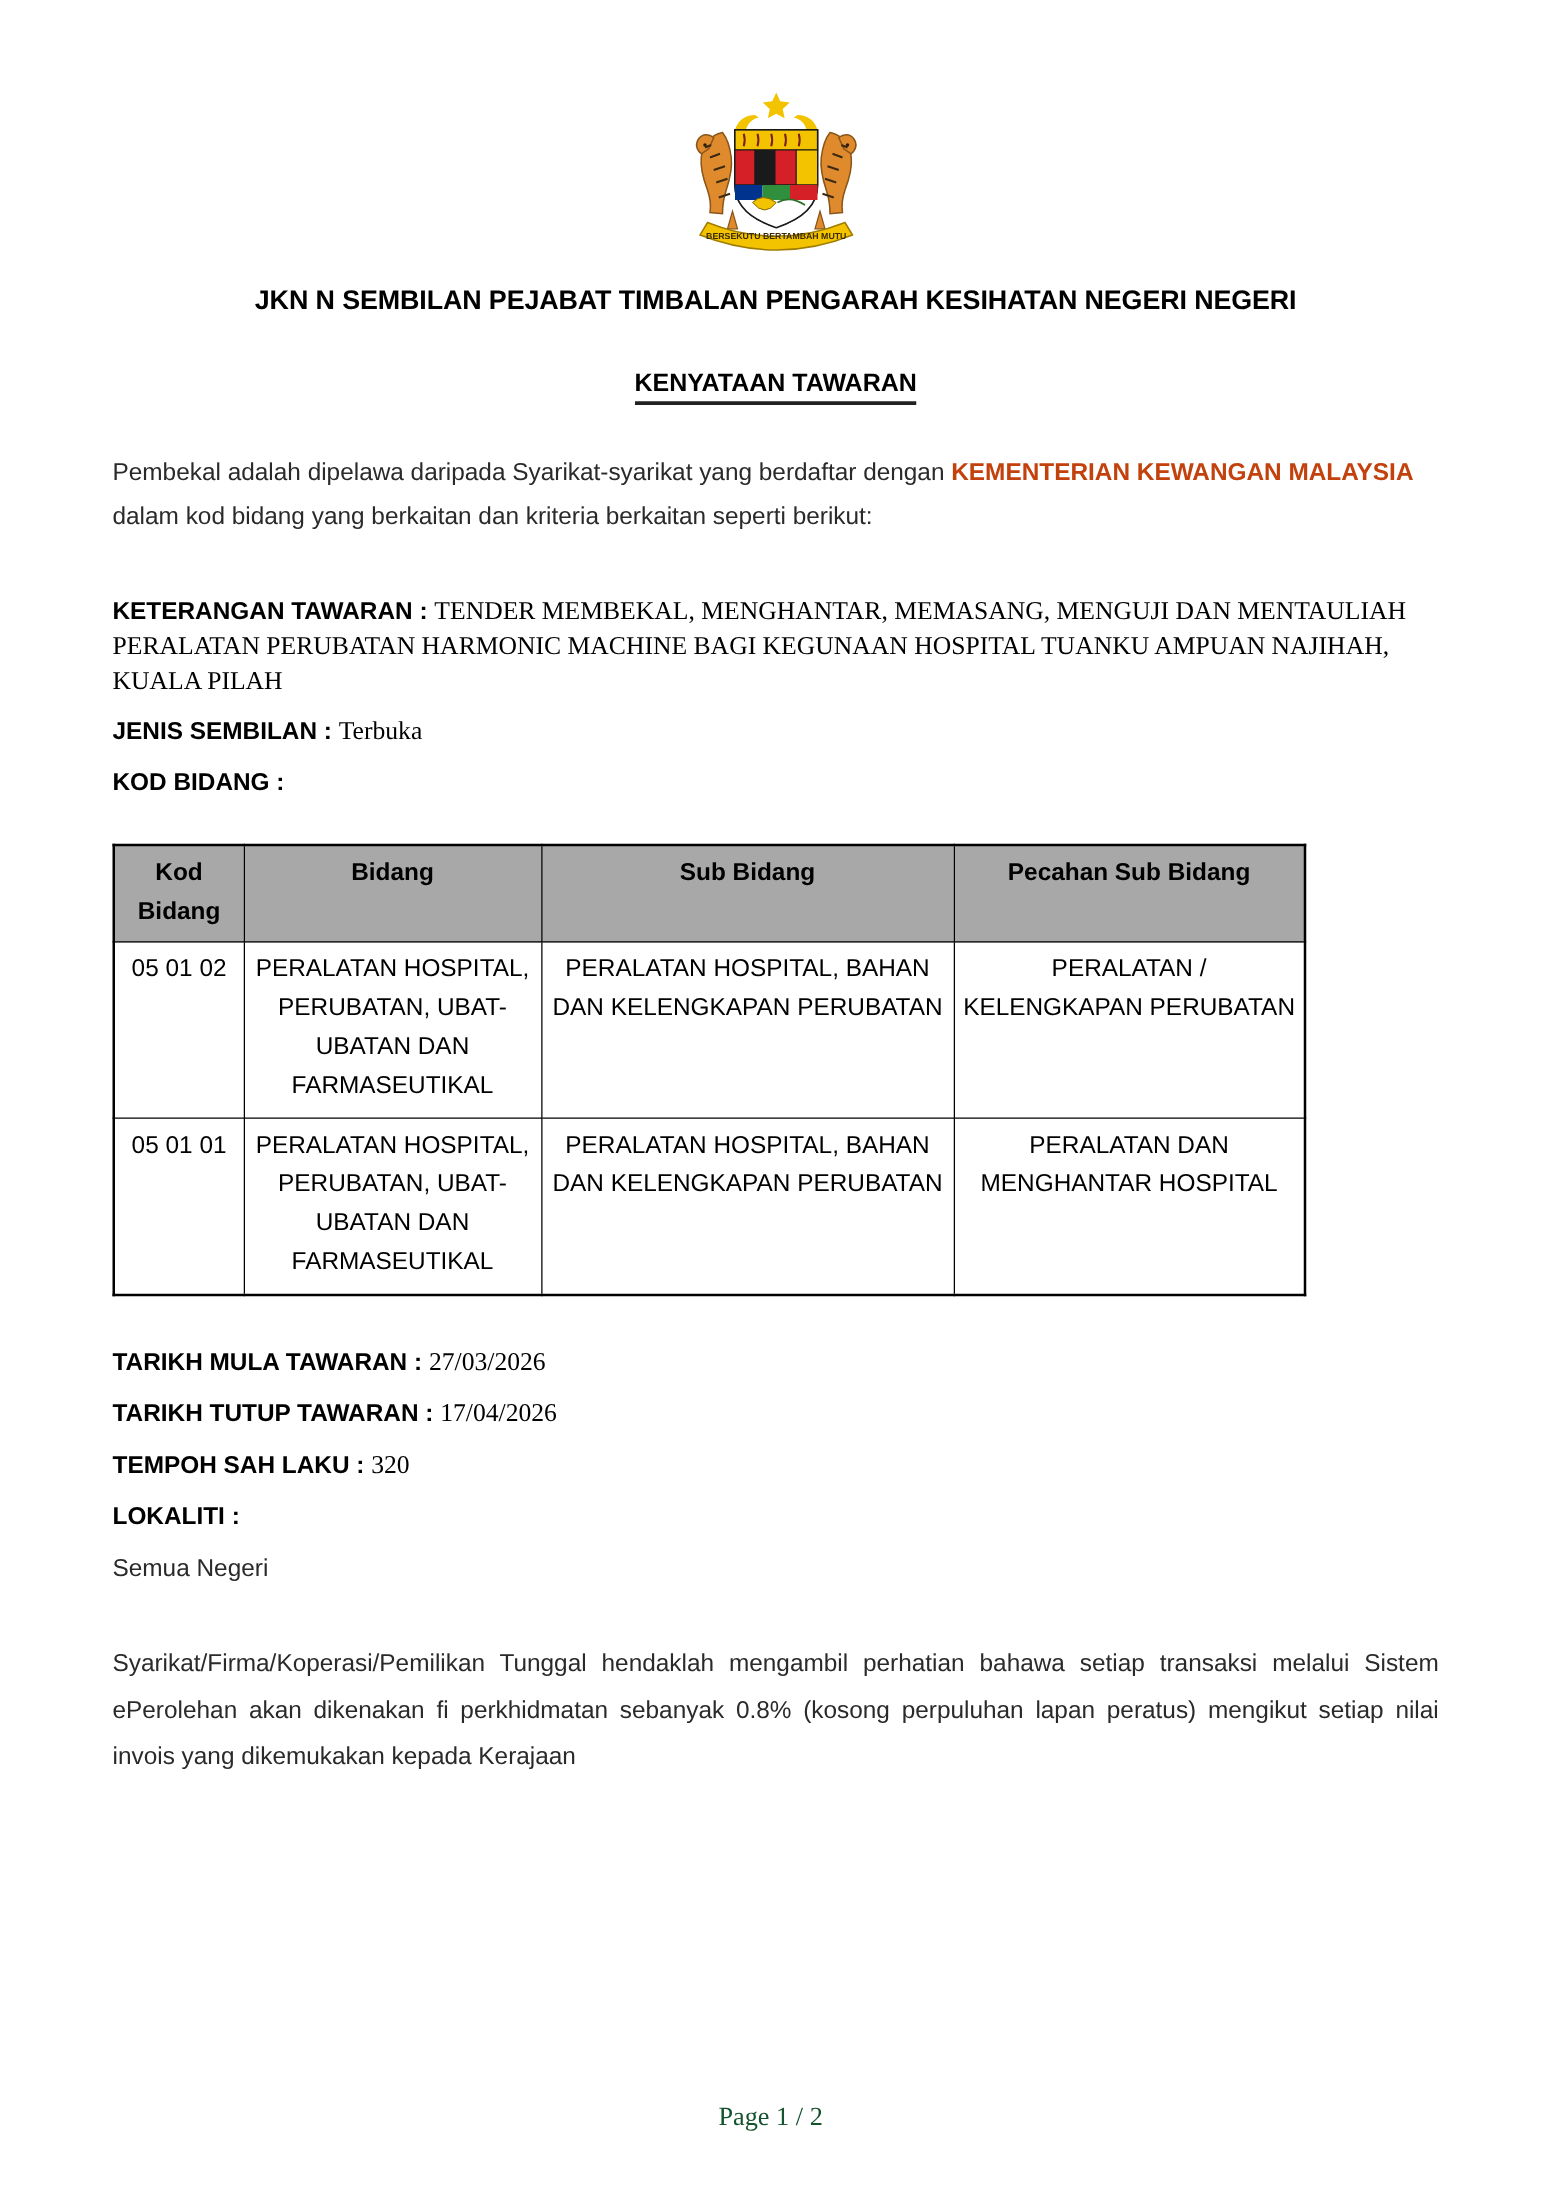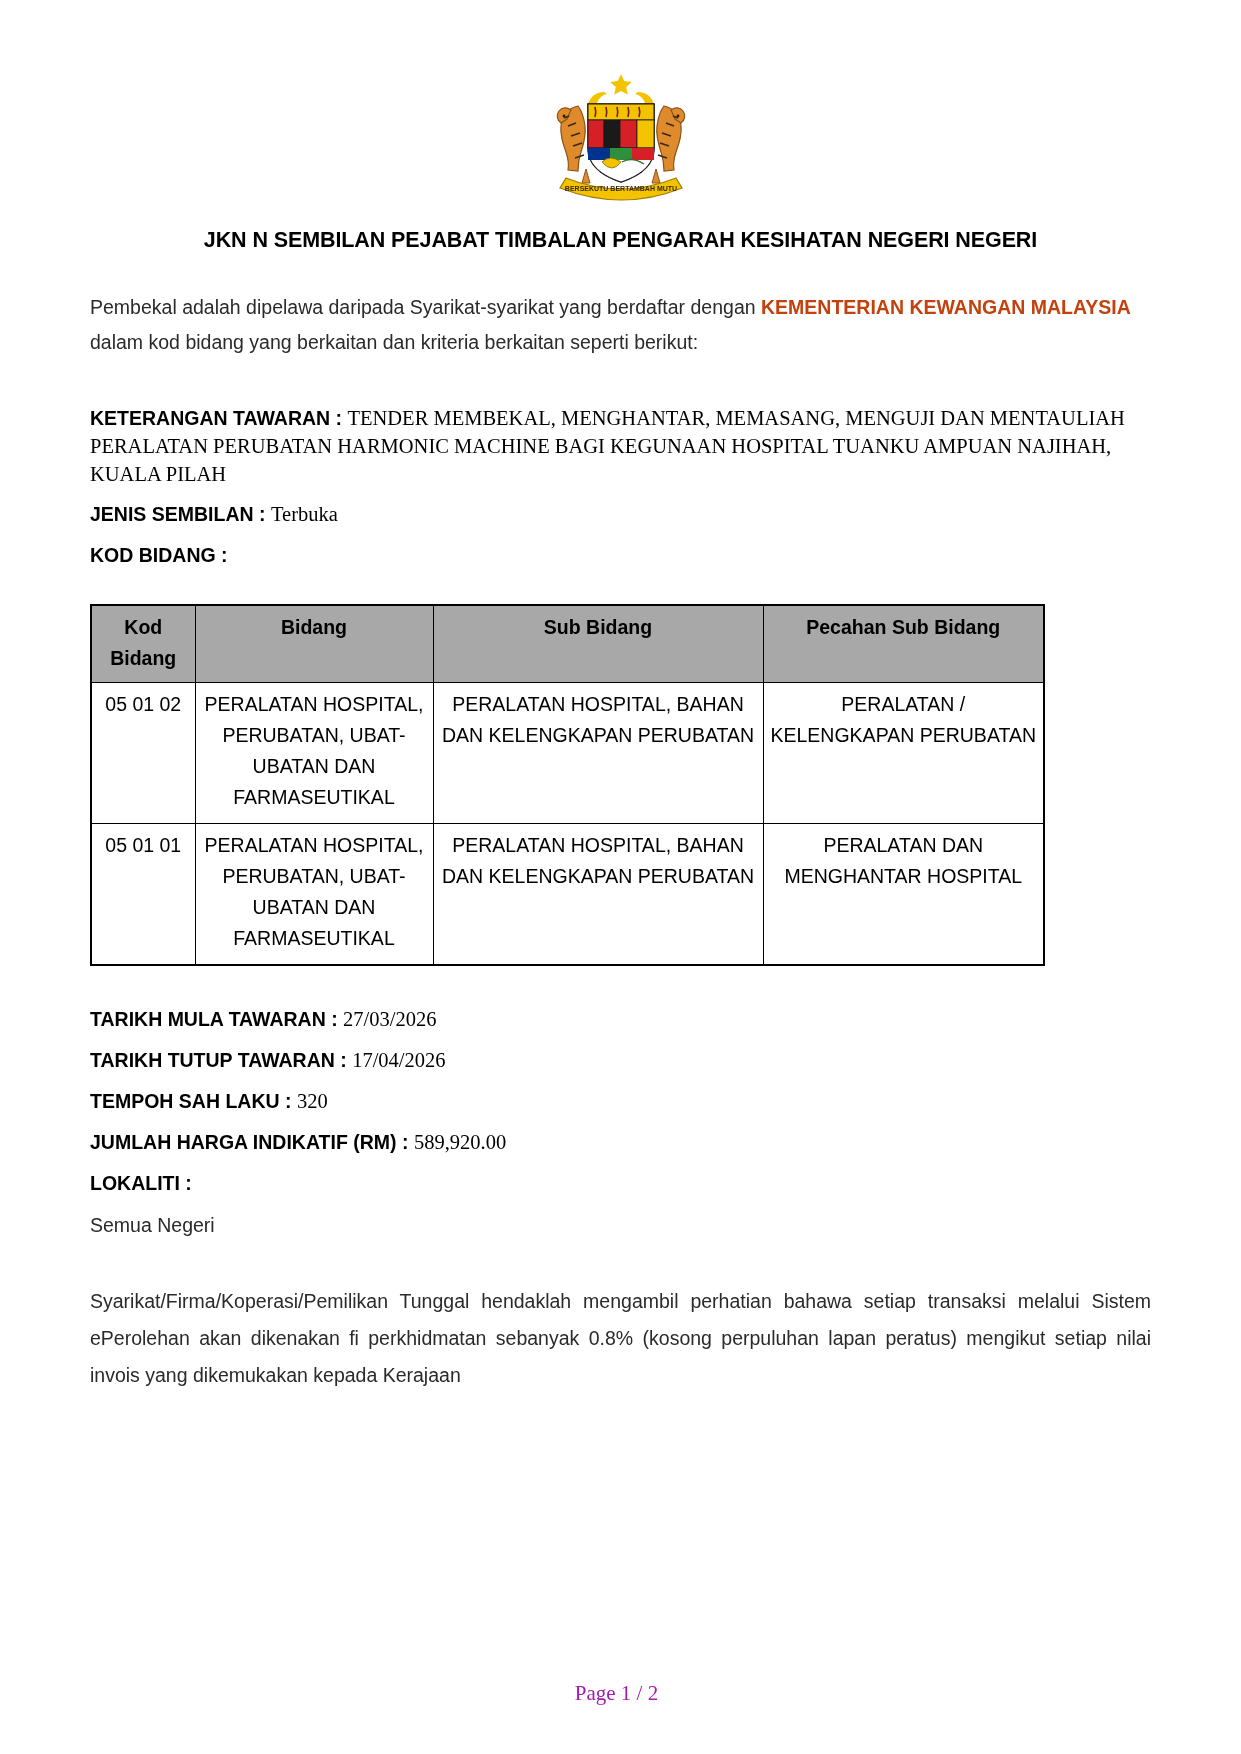--- a/index.html
+++ b/index.html
@@ -140,21 +140,21 @@
 
   
   .footer {
     position: absolute;
     left: 0;
     right: 8px;
     bottom: 48px;
     text-align: center;
     font-family: "Liberation Serif", serif;
     font-size: 21px;
-    color: #a21caf;
+    color: #14532d;
   }
 </style>
 </head>
 <body>
 
 <div class="page">
 
   <div class="crest-wrap">
     <div class="crest">
       <svg viewBox="0 0 210 140" width="210" height="140" xmlns="http://www.w3.org/2000/svg">
@@ -209,20 +209,23 @@
         <g>
           <path d="M50 112 q55 22 110 0 l6 10 q-60 24 -122 0 z" fill="#f3c300" stroke="#a07d00" stroke-width="1.2"></path>
           <text x="105" y="125" font-family="'Liberation Sans', sans-serif" font-size="7" font-weight="bold" fill="#3a2a00" text-anchor="middle">BERSEKUTU BERTAMBAH MUTU</text>
         </g>
       </svg>
     </div>
   </div>
 
   <div class="org-title">JKN N SEMBILAN PEJABAT TIMBALAN PENGARAH KESIHATAN NEGERI NEGERI</div>
 
+  <div class="doc-title-wrap">
+    <span class="doc-title">KENYATAAN TAWARAN</span>
+  </div>
 
   <div class="intro"><span>Pembekal adalah dipelawa daripada Syarikat-syarikat yang berdaftar dengan </span><b>KEMENTERIAN KEWANGAN MALAYSIA</b><span> dalam kod bidang yang berkaitan dan kriteria berkaitan seperti berikut:</span></div>
 
   <div class="fields-top">
     <div class="field keterangan"><span class="lbl">KETERANGAN TAWARAN :</span> <span class="val">TENDER MEMBEKAL, MENGHANTAR, MEMASANG, MENGUJI DAN MENTAULIAH PERALATAN PERUBATAN HARMONIC MACHINE BAGI KEGUNAAN HOSPITAL TUANKU AMPUAN NAJIHAH, KUALA PILAH</span></div>
     <div class="field"><span class="lbl">JENIS SEMBILAN :</span> <span class="val">Terbuka</span></div>
     <div class="field"><span class="lbl">KOD BIDANG :</span><span class="val"></span></div>
   </div>
 
   <table class="kod">
@@ -253,21 +256,20 @@
         <td>PERALATAN HOSPITAL, BAHAN DAN KELENGKAPAN PERUBATAN</td>
         <td>PERALATAN DAN MENGHANTAR HOSPITAL</td>
       </tr>
     </tbody>
   </table>
 
   <div class="fields-bottom">
     <div class="field"><span class="lbl">TARIKH MULA TAWARAN :</span> <span class="val">27/03/2026</span></div>
     <div class="field"><span class="lbl">TARIKH TUTUP TAWARAN :</span> <span class="val">17/04/2026</span></div>
     <div class="field"><span class="lbl">TEMPOH SAH LAKU :</span> <span class="val">320</span></div>
-    <div class="field"><span class="lbl">JUMLAH HARGA INDIKATIF (RM) :</span> <span class="val">589,920.00</span></div>
     <div class="field"><span class="lbl">LOKALITI :</span><span class="val"></span></div>
     <div class="lokaliti-value">Semua Negeri</div>
   </div>
 
   <div class="closing">Syarikat/Firma/Koperasi/Pemilikan Tunggal hendaklah mengambil perhatian bahawa setiap transaksi melalui Sistem ePerolehan akan dikenakan fi perkhidmatan sebanyak 0.8% (kosong perpuluhan lapan peratus) mengikut setiap nilai invois yang dikemukakan kepada Kerajaan</div>
 
   <div class="footer">Page 1 / 2</div>
 
 </div>
 

